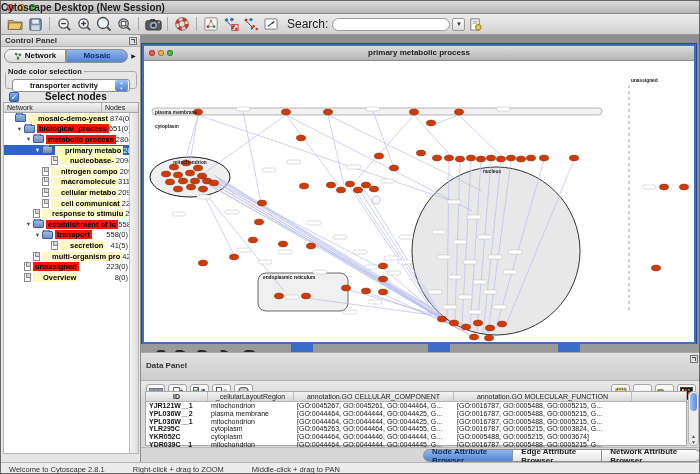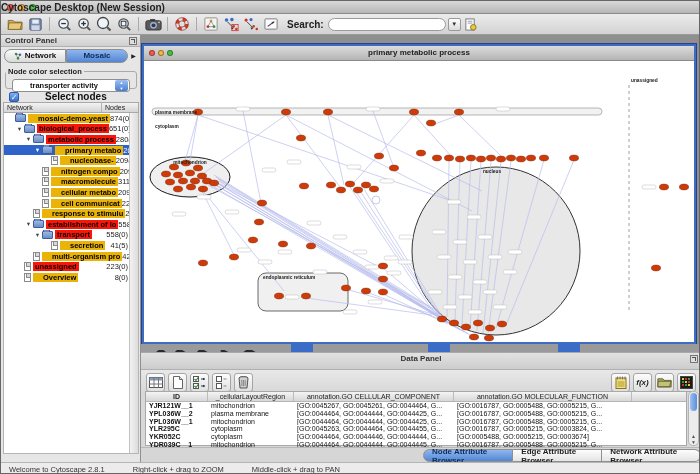--- a/index.html
+++ b/index.html
@@ -12,21 +12,21 @@
   .titlebar .title { position:absolute; left:0; right:0; top:1px; text-align:left; font-size:10px; font-weight:bold; color:#222; }
   .lights { position:absolute; left:6px; top:3px; display:flex; gap:4px; }
   .light { width:7px; height:7px; border-radius:50%; border:1px solid rgba(0,0,0,.35); }
 
   
   .toolbar { position:absolute; left:0; top:13px; width:700px; height:21px;
     background:linear-gradient(#ececec,#d2d2d2); border-bottom:1px solid #9a9a9a;
     display:flex; align-items:center; padding:0 4px; }
   .tb-btn { width:20px; height:18px; border:none; background:transparent; display:flex; align-items:center; justify-content:center; padding:0; }
   .tb-sep { width:1px; height:14px; background:#aaa; margin:0 4px; }
-  .search-label { font-size:10px; font-weight:bold; color:#222; margin:0 4px 0 6px; }
+  .search-label { font-size:12px; font-weight:normal; color:#222; margin:0 4px 0 6px; }
   .search-input { width:118px; height:13px; border:1px solid #9a9a9a; border-radius:7px; font-size:8px; padding:0 6px; background:#fff; }
   .search-drop { width:13px; height:13px; border:1px solid #9a9a9a; background:linear-gradient(#fdfdfd,#dcdcdc); border-radius:2px; font-size:6px; color:#333; margin-left:2px; display:flex; align-items:center; justify-content:center; padding:0; }
 
   
   .control-panel { position:absolute; left:0; top:34px; width:140px; height:427px;
     background:#e6e6e6; border-right:1px solid #909090; }
   .cp-header { position:absolute; left:0; top:0; width:100%; height:12px; background:linear-gradient(#e4e4e4,#cfcfcf);
     border-bottom:1px solid #b0b0b0; font-size:8px; font-weight:bold; color:#333; padding:1px 4px; }
   .float-icon { position:absolute; right:3px; top:2px; width:8px; height:8px; border:1px solid #777; background:#ddd; }
   .float-icon::after { content:""; position:absolute; right:1px; top:1px; width:3px; height:3px; border-top:1px solid #555; border-right:1px solid #555; }
@@ -54,41 +54,41 @@
   .tree-scroll { position:absolute; right:0; top:0; width:9px; height:100%; background:linear-gradient(90deg,#f2f2f2,#dcdcdc); border-left:1px solid #c2c2c2; }
   .tree-row { height:10.6px; display:flex; align-items:center; font-size:7.5px; white-space:nowrap; overflow:hidden; padding-right:10px; }
   .tree-row.selected { background:#2e63c9; }
   .tree-arrow { width:9px; font-size:5.5px; color:#444; text-align:center; flex:none; }
   .tree-row.selected .tree-arrow { color:#fff; }
   .ico-folder { width:11px; height:8px; background:linear-gradient(#9db9e2,#6b8cc7); border:1px solid #3d5f96; border-radius:1px; position:relative; flex:none; margin-right:2px; }
   .ico-folder::before { content:""; position:absolute; left:0; top:-3px; width:5px; height:2px; background:#6b8cc7; border:1px solid #3d5f96; border-bottom:none; border-radius:1px 1px 0 0; }
   .ico-file { width:7px; height:9px; background:#fff; border:1px solid #8a8a8a; flex:none; margin-right:2px; position:relative; }
   .ico-file::before { content:""; position:absolute; right:0; top:0; width:3px; height:3px; background:#d8d8d8; border-left:1px solid #8a8a8a; border-bottom:1px solid #8a8a8a; }
   .tree-label { font-weight:bold; color:#000; padding:0 2px; flex:none; }
-  .hl-green { background:#eab308;padding-left:10px; }
+  .hl-green { background:#fef9c3;padding-left:10px; }
   .hl-red { background:#fb1507; }
   .tree-num { margin-left:auto; color:#222; flex:none; }
   .tree-row.selected .tree-num { color:#fff; }
 
   
   .workspace { position:absolute; left:140px; top:34px; width:560px; height:427px; background:#8f8f8f; }
   .net-frame { position:absolute; left:1px; top:9px; width:554px; height:300px; border:2px solid #3e6cc2; background:#fff; box-shadow:0 0 0 1px #27448a; }
   .nf-titlebar { position:relative; height:15px; background:linear-gradient(#dcdcdc,#b4b4b4); border-bottom:1px solid #8a8a8a; }
   .nf-titlebar .nf-title { position:absolute; left:0; right:0; top:2px; text-align:center; font-size:8px; font-weight:bold; color:#222; }
   .nf-lights { position:absolute; left:5px; top:4px; display:flex; gap:3px; }
   .nf-lights .light { width:6px; height:6px; }
   .net-canvas { position:relative; width:550px; height:281px; background:#fff; }
   .net-canvas svg { display:block; }
 
   .bg-strip { position:absolute; left:0px; top:309px; width:560px; height:8px; background:#9a9a9a; overflow:hidden; }
   .bg-strip .blue-bit { position:absolute; top:0; height:8px; background:#3a6cc8; }
 
   
   .data-panel { position:absolute; left:0; top:317px; width:560px; height:95px; background:#d8d8d8; border-top:1px solid #a8a8a8; }
-  .dp-header { position:relative; height:17px; background:linear-gradient(#e2e2e2,#cccccc); border-bottom:1px solid #b0b0b0; font-size:8px; font-weight:bold; color:#333; padding:1px 5px;text-align:center; }
+  .dp-header { position:relative; height:28px; background:linear-gradient(#e2e2e2,#cccccc); border-bottom:1px solid #b0b0b0; font-size:8px; font-weight:bold; color:#333; padding:8px 5px; }
   .dp-toolbar { position:relative; height:25px; display:flex; align-items:center; padding:0 5px; gap:3px; background:linear-gradient(#e8e8e8,#d6d6d6); }
   .dp-btn { width:19px; height:19px; border:1px solid #a5a5a5; border-radius:3px; background:linear-gradient(#fcfcfc,#e0e0e0); display:flex; align-items:center; justify-content:center; padding:0; }
   .dp-right { margin-left:auto; display:flex; gap:3px; }
   .fx-label { font-size:8px; font-style:italic; font-weight:bold; color:#222; }
   .dp-table { position:absolute; left:4px; top:38px; width:542px; height:55px; background:#fff; border:1px solid #a8a8a8; font-size:7px; }
   .dpt-head { display:flex; height:10px; background:linear-gradient(#f4f4f4,#d7d7d7); border-bottom:1px solid #b5b5b5; color:#222; }
   .dpt-head > div { border-right:1px solid #bcbcbc; text-align:center; padding-top:1px; overflow:hidden; white-space:nowrap; }
   .dpt-row { display:flex; height:7.8px; color:#111; }
   .dpt-row > div { padding:0 3px; overflow:hidden; white-space:nowrap; line-height:7.8px; }
   .c0 { width:62px; font-weight:bold; }

